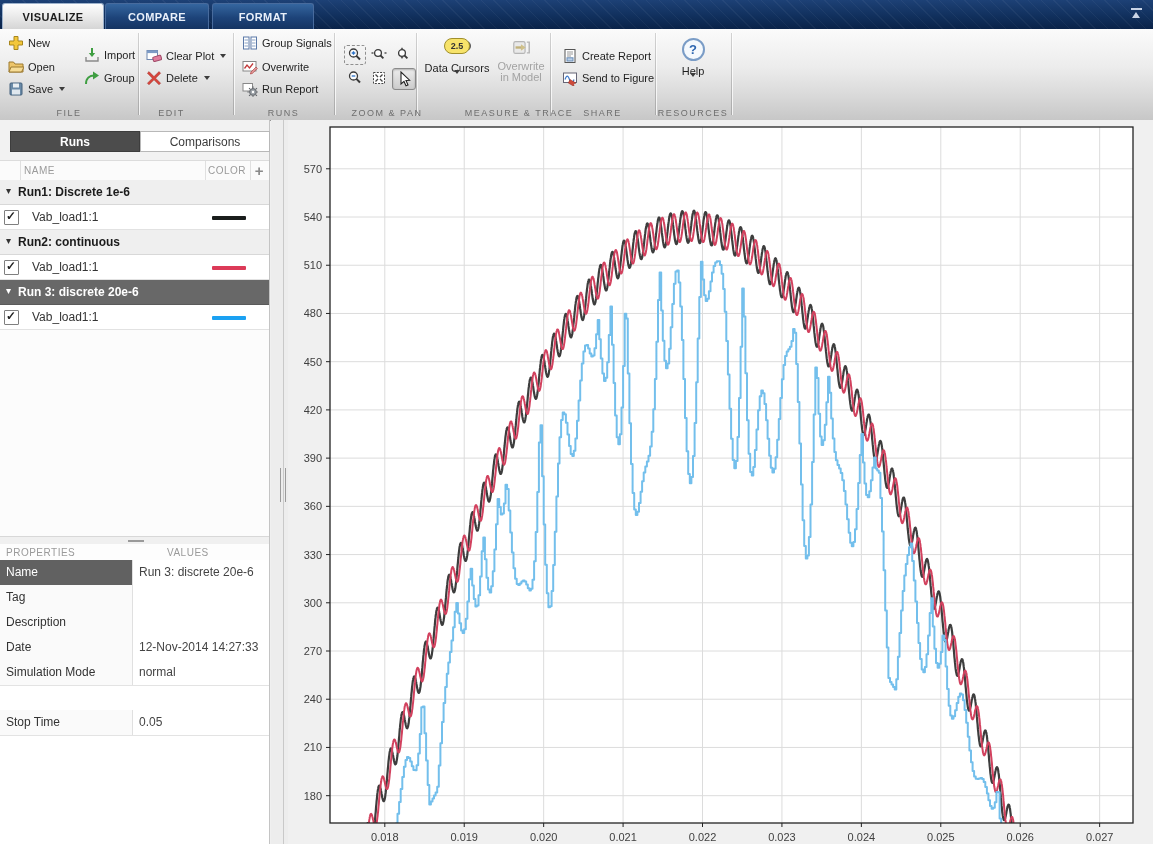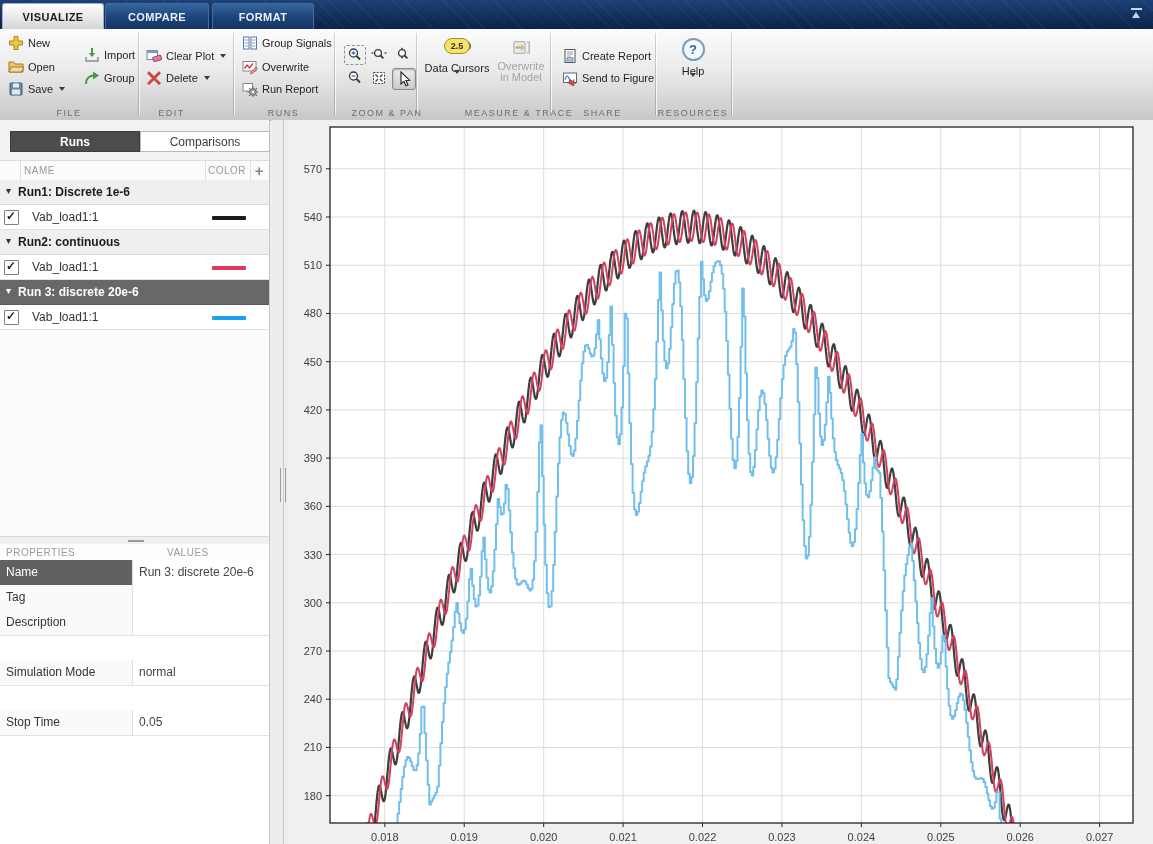--- a/index.html
+++ b/index.html
@@ -352,20 +352,26 @@
             <span>Tag</span>
           </span>
         <span class="pval"></span>
       </div>
       <div class="prow" style="top:66px">
         <span class="pcell">
             <span>Description</span>
           </span>
         <span class="pval"></span>
       </div>
+      <div class="prow" style="top:91px">
+        <span class="pcell">
+            <span>Date</span>
+          </span>
+        <span class="pval">12-Nov-2014 14:27:33</span>
+      </div>
       <div class="prow" style="top:116px">
         <span class="pcell">
             <span>Simulation Mode</span>
           </span>
         <span class="pval">normal</span>
       </div>
       <div class="prow" style="top:166px">
         <span class="pcell">
             <span>Stop Time</span>
           </span>

